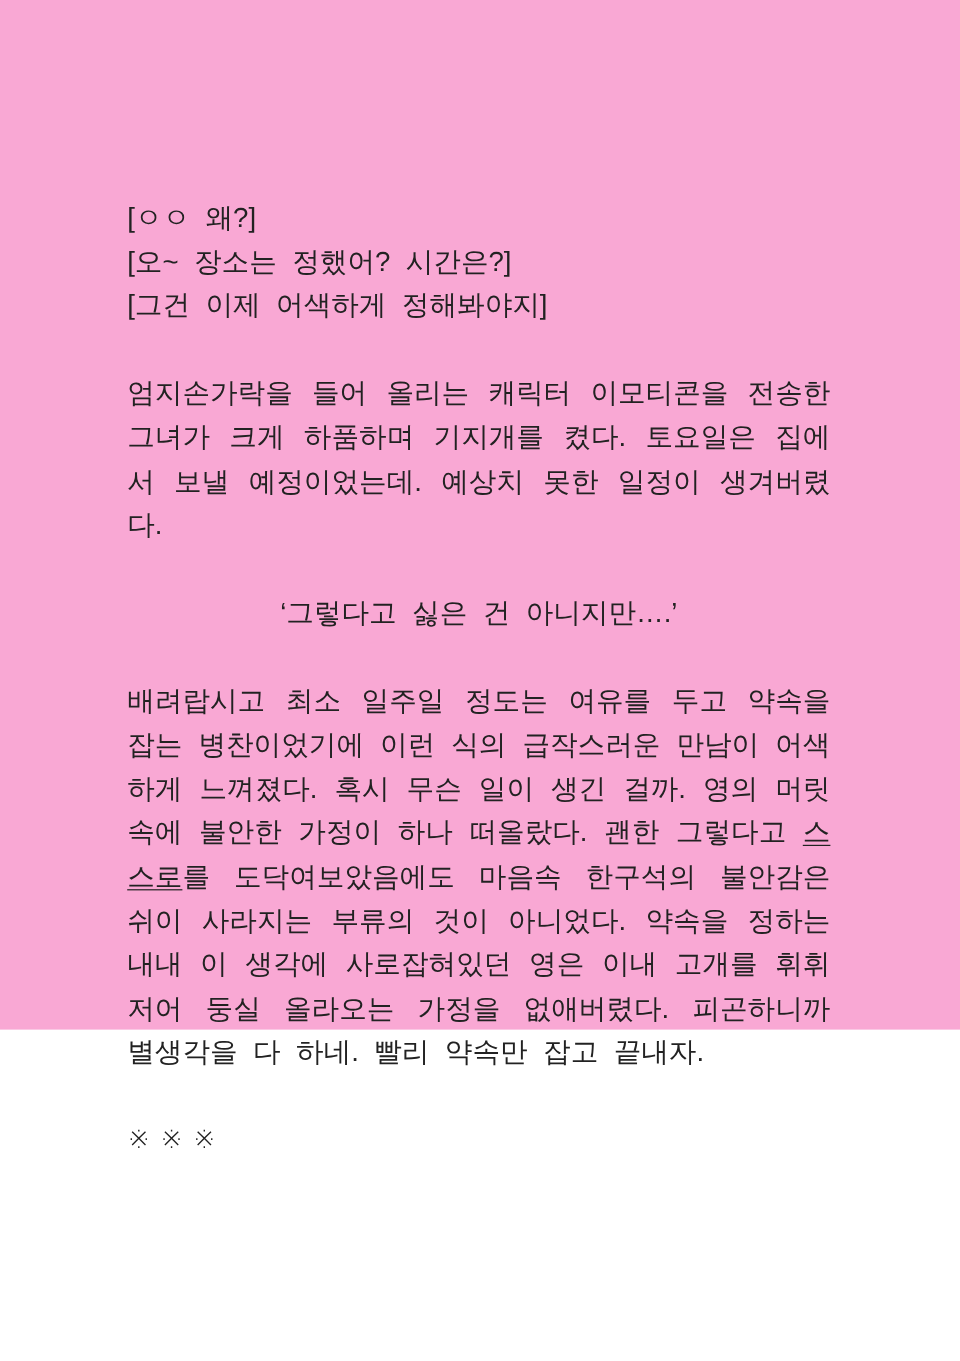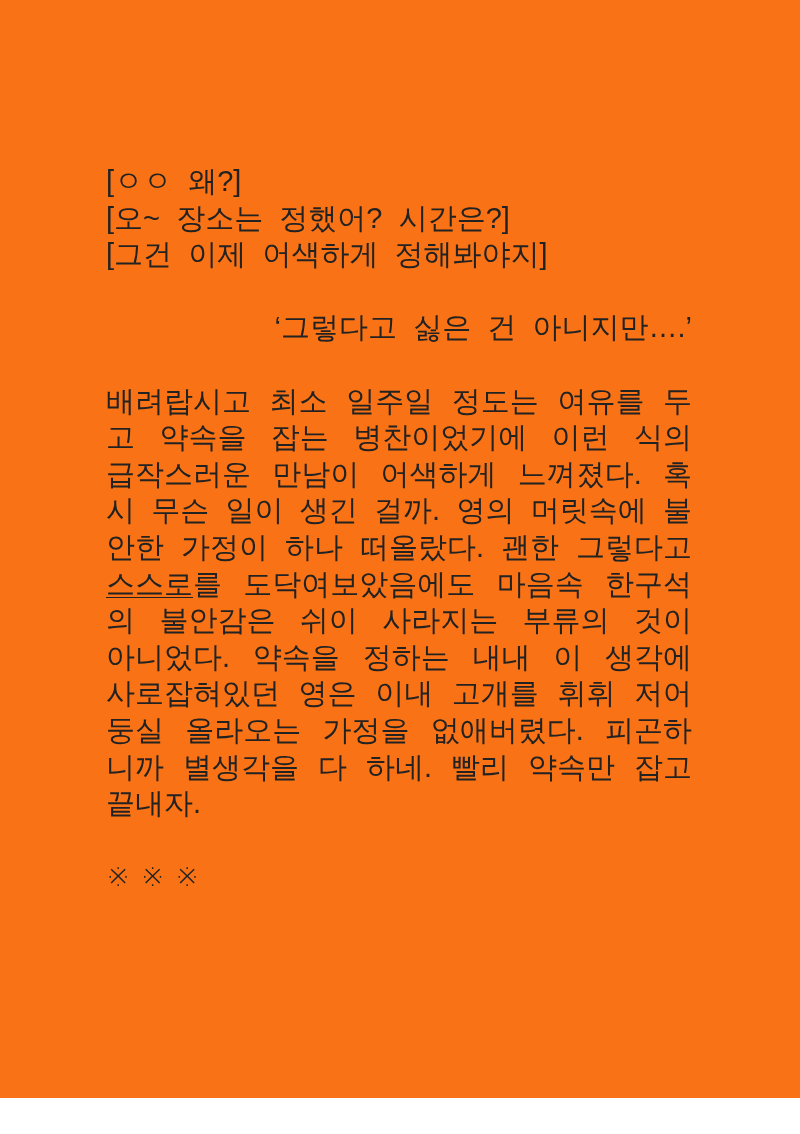--- a/index.html
+++ b/index.html
@@ -8,43 +8,43 @@
     background: #ffffff;
   }
   body {
     width: 800px;
     height: 1134px;
     overflow: hidden;
   }
   .page {
     box-sizing: border-box;
     width: 800px;
-    height: 1098px;
+    height: 858px;
     padding: 163px 108px 0 106px;
-    background: #f97316;
+    background: #f9a8d4;
     font-family: "Liberation Sans", "DejaVu Sans", sans-serif;
     font-weight: 300;
-    font-size: 29px;
+    font-size: 23px;
     line-height: 36.6px;
     color: #222222;
     word-spacing: 0.28em;
   }
   .block {
     margin: 0 0 36.6px 0;
     padding: 0;
   }
   .dialog-line {
     white-space: nowrap;
   }
   .body-paragraph {
     text-align: justify;
     text-justify: inter-word;
   }
   .inner-thought {
-    text-align: right;
+    text-align: center;
   }
   .underlined {
     text-decoration: underline;
     text-underline-offset: 3px;
     text-decoration-thickness: 1px;
   }
   .scene-break {
     letter-spacing: 0.35em;
     text-align: left;
   }
@@ -53,20 +53,21 @@
 <body>
 
 <div class="page">
 
   <div class="block">
     <div class="dialog-line">[ㅇㅇ 왜?]</div>
     <div class="dialog-line">[오~ 장소는 정했어? 시간은?]</div>
     <div class="dialog-line">[그건 이제 어색하게 정해봐야지]</div>
   </div>
 
+  <p class="block body-paragraph">엄지손가락을 들어 올리는 캐릭터 이모티콘을 전송한 그녀가 크게 하품하며 기지개를 켰다. 토요일은 집에서 보낼 예정이었는데. 예상치 못한 일정이 생겨버렸다.</p>
 
   <p class="block inner-thought">‘그렇다고 싫은 건 아니지만….’</p>
 
   <p class="block body-paragraph"><span>배려랍시고 최소 일주일 정도는 여유를 두고 약속을 잡는 병찬이었기에 이런 식의 급작스러운 만남이 어색하게 느껴졌다. 혹시 무슨 일이 생긴 걸까. 영의 머릿속에 불안한 가정이 하나 떠올랐다. 괜한 그렇다고 </span><span class="underlined">스스로</span><span>를 도닥여보았음에도 마음속 한구석의 불안감은 쉬이 사라지는 부류의 것이 아니었다. 약속을 정하는 내내 이 생각에 사로잡혀있던 영은 이내 고개를 휘휘 저어 둥실 올라오는 가정을 없애버렸다. 피곤하니까 별생각을 다 하네. 빨리 약속만 잡고 끝내자.</span></p>
 
   <p class="block scene-break">※※※</p>
 
 </div>
 
 </body></html>

